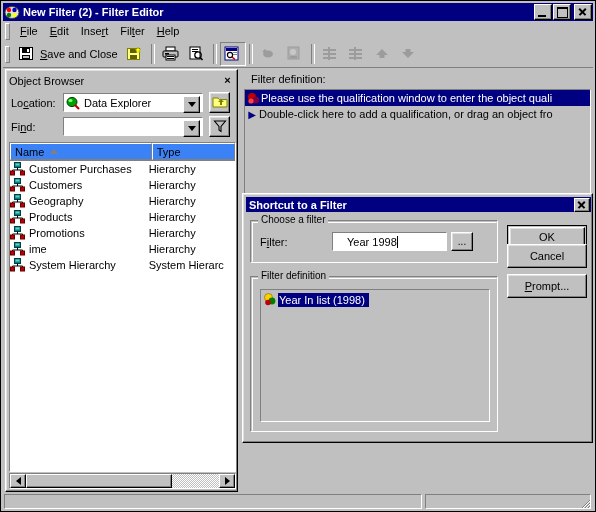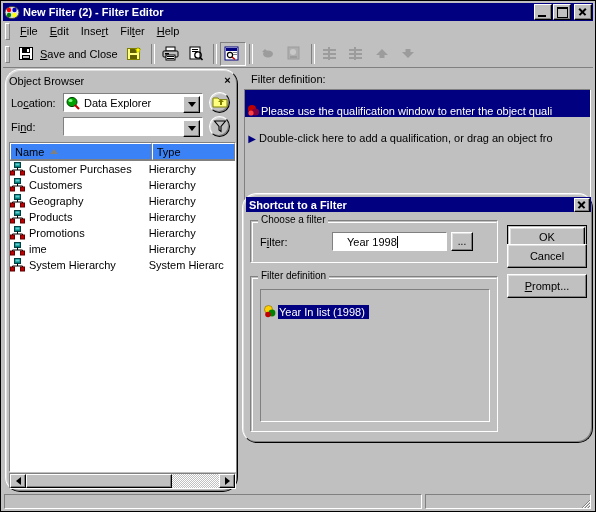--- a/index.html
+++ b/index.html
@@ -20,21 +20,20 @@
     box-sizing: border-box;
     border: 1px solid #000;
   }
   
   .out {
     border-top: 1px solid #ffffff;
     border-left: 1px solid #ffffff;
     border-right: 1px solid #000000;
     border-bottom: 1px solid #000000;
     box-shadow: inset -1px -1px 0 #808080, inset 1px 1px 0 #dfdfdf;
-    border-radius: 15px;
   }
   .thin-in {
     border-top: 1px solid #808080;
     border-left: 1px solid #808080;
     border-right: 1px solid #ffffff;
     border-bottom: 1px solid #ffffff;
   }
 
   
   #titlebar {
@@ -206,21 +205,21 @@
   
   #fdef-pane {
     position: absolute; left: 241px; top: 68px; width: 351px; height: 423px;
     background: #c0c0c0;
   }
   #fdef-label { position: absolute; left: 9px; top: 4px; font-size: 11px; }
   #fdef-box {
     position: absolute; left: 2px; top: 20px; width: 347px; height: 132px;
     background: #c0c0c0; box-sizing: border-box; overflow: hidden;
   }
-  .fd-row { display: flex; align-items: flex-end; height: 27px; white-space: nowrap; }
+  .fd-row { display: flex; align-items: center; height: 16px; white-space: nowrap; }
   .fd-row .txt { font-size: 11px; }
   .sel { background: #000080; color: #ffffff; }
   .bullet {
     width: 14px; text-align: center; color: #000080; font-size: 10px;
     flex: 0 0 auto;
   }
 
   
   #dialog {
     position: absolute; left: 241px; top: 192px; width: 351px; height: 250px;

